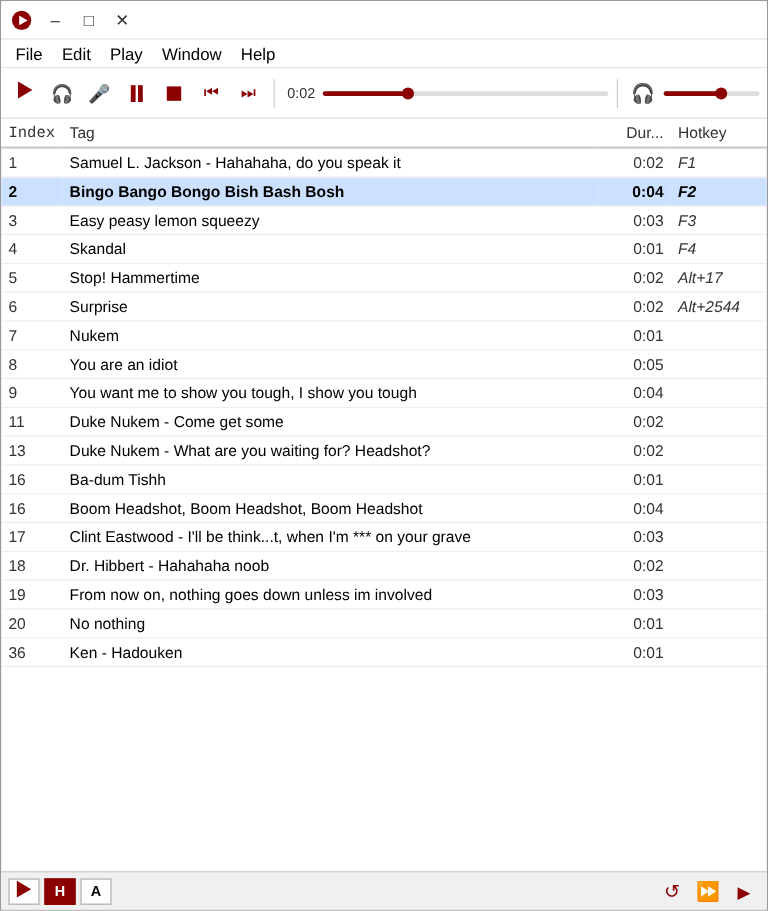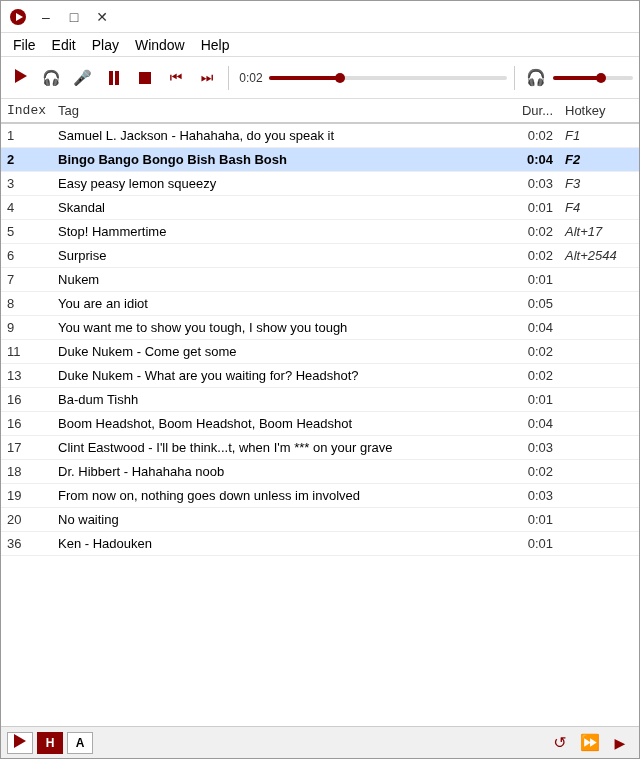--- a/index.html
+++ b/index.html
@@ -472,21 +472,21 @@
             <td class="col-hotkey"></td>
           </tr>
           <tr>
             <td class="col-index">19</td>
             <td class="col-tag">From now on, nothing goes down unless im involved</td>
             <td class="col-dur">0:03</td>
             <td class="col-hotkey"></td>
           </tr>
           <tr>
             <td class="col-index">20</td>
-            <td class="col-tag">No waiting</td>
+            <td class="col-tag">No nothing</td>
             <td class="col-dur">0:01</td>
             <td class="col-hotkey"></td>
           </tr>
           <tr>
             <td class="col-index">36</td>
             <td class="col-tag">Ken - Hadouken</td>
             <td class="col-dur">0:01</td>
             <td class="col-hotkey"></td>
           </tr>
         </tbody>

